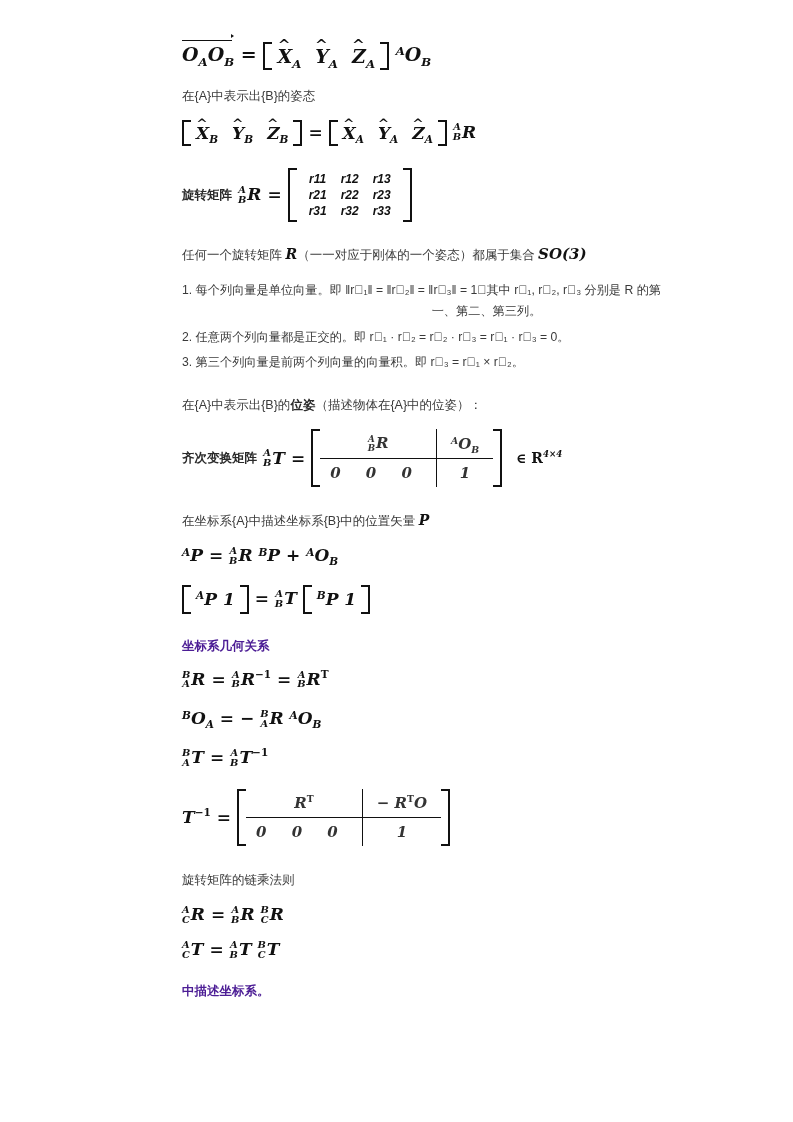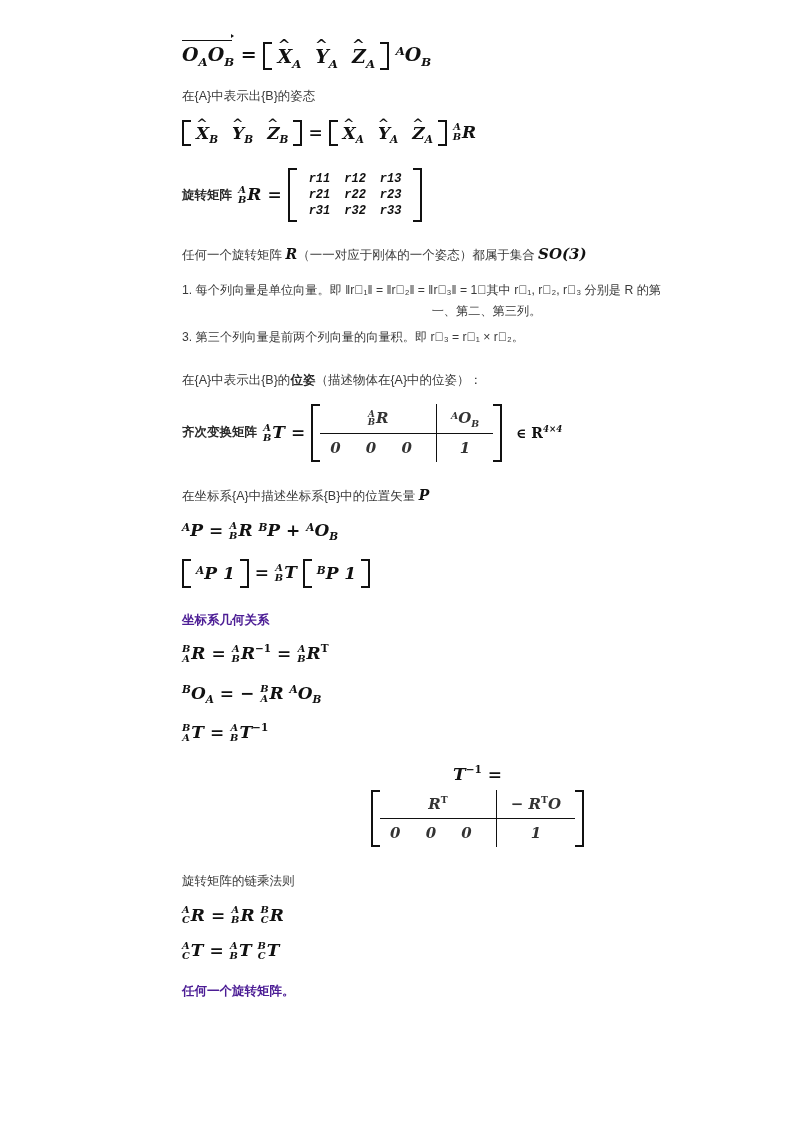--- a/index.html
+++ b/index.html
@@ -136,21 +136,21 @@
     padding: 3px 5px;
     display: inline-block;
   }
   .row-cells {
     display: flex;
     gap: 14px;
     align-items: baseline;
   }
   table.mat {
     border-collapse: collapse;
-    font-family: Liberation Mono, monospace;
+    font-family: Liberation Sans, sans-serif;
     font-style: italic;
     font-weight: bold;
   }
   table.mat td {
     padding: 1px 7px;
     font-size: 12px;
     text-align: center;
   }
   .colstack {
     display: inline-block;
@@ -307,20 +307,24 @@
   <div class="para" style="margin-top:20px;">
     <span>任何一个旋转矩阵 </span><span class="inline-math" style="font-size:14px;">R</span><span>（一一对应于刚体的一个姿态）都属于集合 </span><span class="inline-math" style="font-size:15px;">SO(3)</span>
   </div>
 
   <div class="listnum" style="margin-top:14px;">
     <span>1.</span>
     <span>每个列向量是单位向量。即 ‖r⃗₁‖ = ‖r⃗₂‖ = ‖r⃗₃‖ = 1，其中 r⃗₁, r⃗₂, r⃗₃ 分别是 R 的第</span>
     <span class="indent">一、第二、第三列。</span>
   </div>
   <div class="listnum">
+    <span>2.</span>
+    <span>任意两个列向量都是正交的。即 r⃗₁ · r⃗₂ = r⃗₂ · r⃗₃ = r⃗₁ · r⃗₃ = 0。</span>
+  </div>
+  <div class="listnum">
     <span>3.</span>
     <span>第三个列向量是前两个列向量的向量积。即 r⃗₃ = r⃗₁ × r⃗₂。</span>
   </div>
 
 
   <div class="para" style="margin-top:22px;">
     <span>在{A}中表示出{B}的</span><span class="bold">位姿</span><span>（描述物体在{A}中的位姿）：</span>
   </div>
 
   <div class="eqline" style="margin-top:14px;">
@@ -407,21 +411,21 @@
     <span class="prestack"><span>B</span><span>A</span></span><span>R</span>
     <span class="presup">A</span><span>O</span><sub>B</sub>
   </div>
 
   <div class="math math-md" style="margin-top:18px;">
     <span class="prestack"><span>B</span><span>A</span></span><span>T</span>
     <span class="upright"> = </span>
     <span class="prestack"><span>A</span><span>B</span></span><span>T</span><sup class="upright">−1</sup>
   </div>
 
-  <div class="eqline" style="margin-top:20px;flex-direction:column;">
+  <div class="eqline" style="margin-top:20px;">
     <span class="math math-md" style="margin:0;">
       <span>T</span><sup class="upright">−1</sup><span class="upright"> = </span>
     </span>
     <span class="partition">
       <span class="brk l" style="border-top:2px solid #111;border-bottom:2px solid #111;"></span>
       <table class="ptbl">
         <tbody>
             <tr class="hline">
           <td class="vline">
             <span>R</span><sup class="upright">T</sup>
@@ -450,15 +454,15 @@
   </div>
 
 
   <div class="math math-md">
     <span class="prestack"><span>A</span><span>C</span></span><span>T</span>
     <span class="upright"> = </span>
     <span class="prestack"><span>A</span><span>B</span></span><span>T</span>
     <span class="prestack"><span>B</span><span>C</span></span><span>T</span>
   </div>
 
-  <div class="heading" style="margin-top:22px;">任何一个旋转矩阵。</div>
+  <div class="heading" style="margin-top:22px;">中描述坐标系。</div>
 
 </div>
 
 </body></html>

